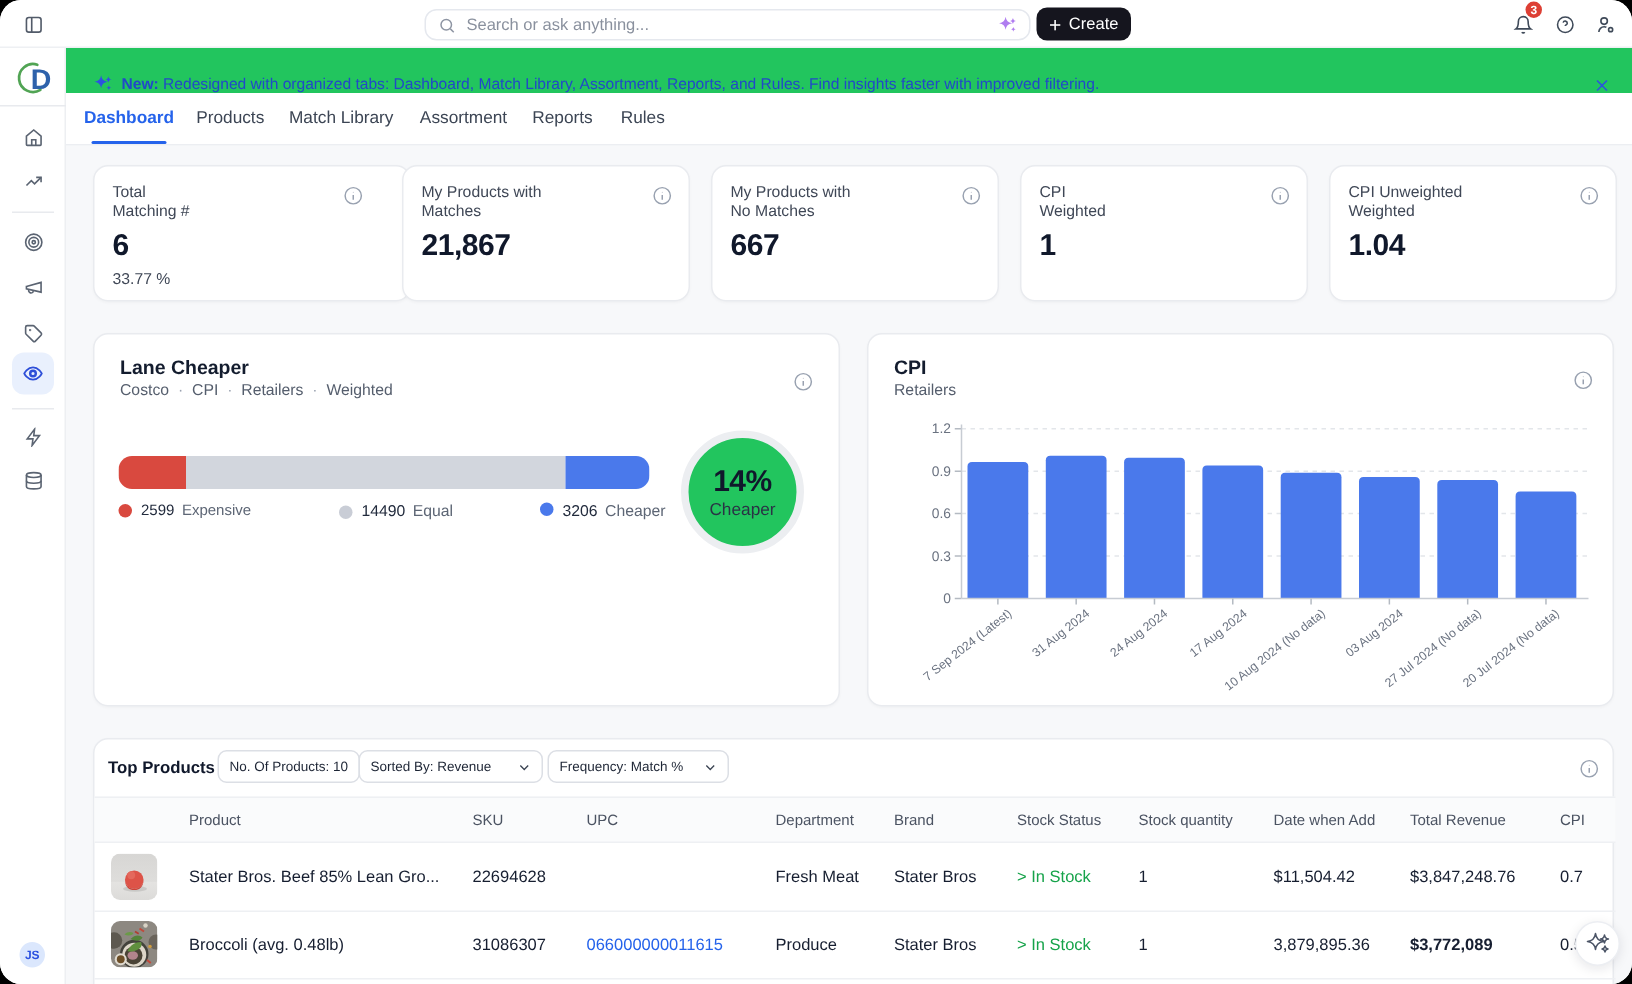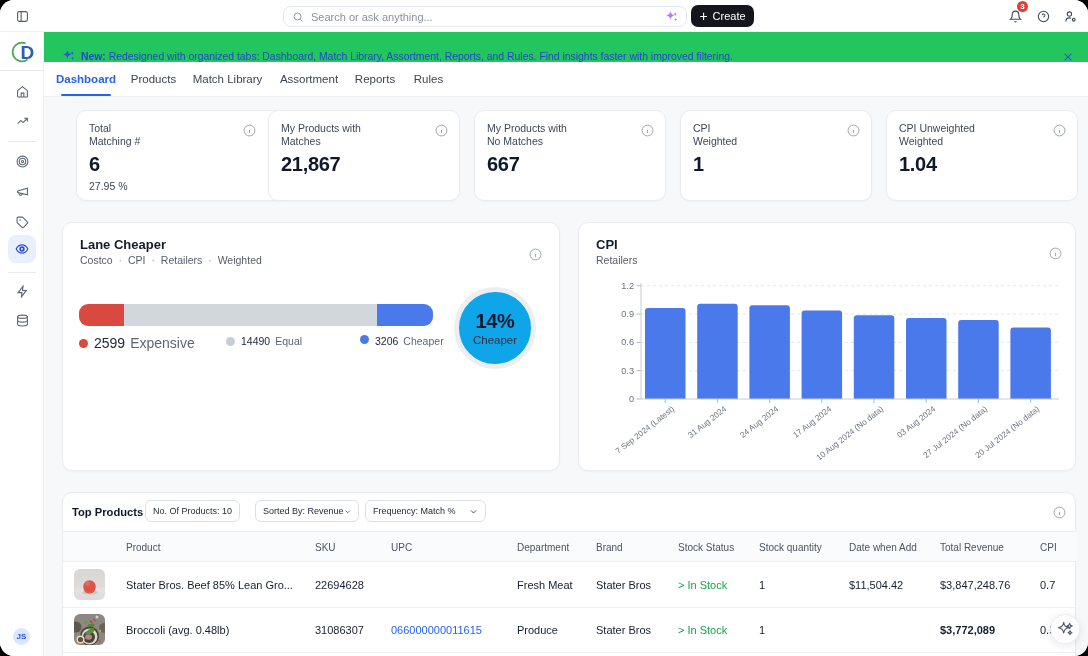--- a/index.html
+++ b/index.html
@@ -160,24 +160,24 @@
 
   <div class="tabs" style="left:44px;top:62px"></div>
   <div class="tab active" style="left:86px;top:62px">Dashboard</div>
   <div class="tab" style="left:153.5px;top:62px">Products</div>
   <div class="tab" style="left:227.5px;top:62px">Match Library</div>
   <div class="tab" style="left:309px;top:62px">Assortment</div>
   <div class="tab" style="left:375px;top:62px">Reports</div>
   <div class="tab" style="left:428.5px;top:62px">Rules</div>
   <div class="abs" style="left:60.5px;top:94px;width:50px;height:2px;background:#2563eb;border-radius:1px"></div>
 
-  <div class="card" style="left:76px;top:110px;width:212px;height:91px">
+  <div class="card" style="left:62px;top:110px;width:212px;height:91px">
     <div class="stat-t">Total<br>Matching #</div>
     <div class="stat-v" style="top:42px">6</div>
-    <div class="abs" style="left:12px;top:69px;font-size:10.5px;color:#3f4756">27.95 %</div>
+    <div class="abs" style="left:12px;top:69px;font-size:10.5px;color:#3f4756">33.77 %</div>
     <svg class="abs info" width="13" height="13" viewBox="0 0 24 24" fill="none" stroke="currentColor" stroke-width="1.8" style="left:166px;top:13px">
         <circle cx="12" cy="12" r="10"></circle>
         <line x1="12" y1="11" x2="12" y2="16.8"></line>
         <circle cx="12" cy="7.6" r="0.6" fill="currentColor" stroke="none"></circle>
       </svg>
   </div>
   <div class="card" style="left:268px;top:110px;width:192px;height:91px">
     <div class="stat-t">My Products with<br>Matches</div>
     <div class="stat-v" style="top:42px">21,867</div>
     <svg class="abs info" width="13" height="13" viewBox="0 0 24 24" fill="none" stroke="currentColor" stroke-width="1.8" style="left:166px;top:13px">
@@ -222,37 +222,37 @@
         <line x1="12" y1="11" x2="12" y2="16.8"></line>
         <circle cx="12" cy="7.6" r="0.6" fill="currentColor" stroke="none"></circle>
       </svg>
 
     <div class="abs" style="left:16px;top:81px;width:354px;height:22px;border-radius:9px;overflow:hidden;display:flex">
       <div style="width:45px;background:#d9493f"></div>
       <div style="width:253px;background:#d2d6dd"></div>
       <div style="width:56px;background:#4a79eb"></div>
     </div>
 
-    <div class="abs" style="left:16px;top:112px;display:flex;align-items:center;font-size:14px">
+    <div class="abs" style="left:16px;top:112px;display:flex;align-items:center;font-size:10px">
       <span style="width:9px;height:9px;border-radius:50%;background:#d9493f"></span>
       <span style="margin-left:6px;color:#222b3d">2599</span>
       <span style="margin-left:5px;color:#5d6675">Expensive</span>
     </div>
     <div class="abs" style="left:163px;top:112px;display:flex;align-items:center;font-size:10.5px">
       <span style="width:9px;height:9px;border-radius:50%;background:#c9cdd6"></span>
       <span style="margin-left:6px;color:#222b3d">14490</span>
       <span style="margin-left:5px;color:#5d6675">Equal</span>
     </div>
     <div class="abs" style="left:297px;top:112px;display:flex;font-size:10.5px">
       <span style="width:9px;height:9px;border-radius:50%;background:#4a79eb"></span>
       <span style="margin-left:6px;color:#222b3d">3206</span>
       <span style="margin-left:5px;color:#5d6675">Cheaper</span>
     </div>
 
-    <div class="abs" style="left:391px;top:64px;width:82px;height:82px;border-radius:50%;border:5px solid #eceef1;background:#0ea5e9;display:flex;flex-direction:column;align-items:center;justify-content:center">
+    <div class="abs" style="left:391px;top:64px;width:82px;height:82px;border-radius:50%;border:5px solid #eceef1;background:#22c55e;display:flex;flex-direction:column;align-items:center;justify-content:center">
       <div style="font-size:20px;font-weight:bold;color:#10182b;letter-spacing:-.3px">14%</div>
       <div style="font-size:11.5px;color:#2a3345;margin-top:1px">Cheaper</div>
     </div>
   </div>
 
   <div class="card" style="left:578px;top:222px;width:498px;height:249px">
     <div class="ch-title">CPI</div>
     <div class="ch-sub">Retailers</div>
     <svg class="abs info" width="13" height="13" viewBox="0 0 24 24" fill="none" stroke="currentColor" stroke-width="1.8" style="left:470px;top:24px">
         <circle cx="12" cy="12" r="10"></circle>
@@ -313,21 +313,21 @@
         <text transform="translate(461,135) rotate(-38)">20 Jul 2024 (No data)</text>
       </g>
     </svg>
   </div>
 
   <div class="card" style="left:62px;top:492px;width:1014px;height:200px;border-radius:10px 10px 0 0">
     <div class="abs" style="left:9px;top:13px;font-size:11.2px;font-weight:bold;color:#10182b">Top Products</div>
     <div class="pill" style="left:82px;width:95px">No. Of Products: 10 <svg width="9" height="9" viewBox="0 0 24 24" fill="none" stroke="#3c4554" stroke-width="2.4">
           <polyline points="5 9 12 16 19 9"></polyline>
         </svg></div>
-    <div class="pill" style="left:192px;width:104px">Sorted By: Revenue <svg width="9" height="9" viewBox="0 0 24 24" fill="none" stroke="#3c4554" stroke-width="2.4">
+    <div class="pill" style="left:176px;width:123px">Sorted By: Revenue <svg width="9" height="9" viewBox="0 0 24 24" fill="none" stroke="#3c4554" stroke-width="2.4">
           <polyline points="5 9 12 16 19 9"></polyline>
         </svg></div>
     <div class="pill" style="left:302px;width:121px">Frequency: Match % <svg width="9" height="9" viewBox="0 0 24 24" fill="none" stroke="#3c4554" stroke-width="2.4">
           <polyline points="5 9 12 16 19 9"></polyline>
         </svg></div>
     <svg class="abs info" width="13" height="13" viewBox="0 0 24 24" fill="none" stroke="currentColor" stroke-width="1.8" style="left:990px;top:13px">
         <circle cx="12" cy="12" r="10"></circle>
         <line x1="12" y1="11" x2="12" y2="16.8"></line>
         <circle cx="12" cy="7.6" r="0.6" fill="currentColor" stroke="none"></circle>
       </svg>
@@ -397,20 +397,21 @@
             <circle cx="26" cy="17" r="1.2" fill="#cf9c3f"></circle>
           </svg>
       </div>
       <div class="td" style="left:63px">Broccoli (avg. 0.48lb)</div>
       <div class="td" style="left:252px">31086307</div>
       <div class="td" style="left:328px;color:#2563eb">066000000011615</div>
       <div class="td" style="left:454px">Produce</div>
       <div class="td" style="left:533px">Stater Bros</div>
       <div class="td" style="left:615px;color:#16a34a">&gt; In Stock</div>
       <div class="td" style="left:696px">1</div>
+      <div class="td" style="left:786px">3,879,895.36</div>
       <div class="td" style="left:877px;font-weight:bold">$3,772,089</div>
       <div class="td" style="left:977px">0.5</div>
     </div>
     <div class="rowline" style="top:159px"></div>
   </div>
 
   <div class="fab">
       <svg width="16" height="16" viewBox="0 0 24 24" fill="none" stroke="#4b5466" stroke-width="1.6" stroke-linejoin="round">
         <path d="M10 2C10.6 6.8 13.2 9.4 18 10C13.2 10.6 10.6 13.2 10 18C9.4 13.2 6.8 10.6 2 10C6.8 9.4 9.4 6.8 10 2z M19 3.5C19.3 6 20.5 7.2 23 7.5C20.5 7.8 19.3 9 19 11.5C18.7 9 17.5 7.8 15 7.5C17.5 7.2 18.7 6 19 3.5z M19.5 14.5C19.75 16.3 20.7 17.25 22.5 17.5C20.7 17.75 19.75 18.7 19.5 20.5C19.25 18.7 18.3 17.75 16.5 17.5C18.3 17.25 19.25 16.3 19.5 14.5z"></path>
       </svg>

